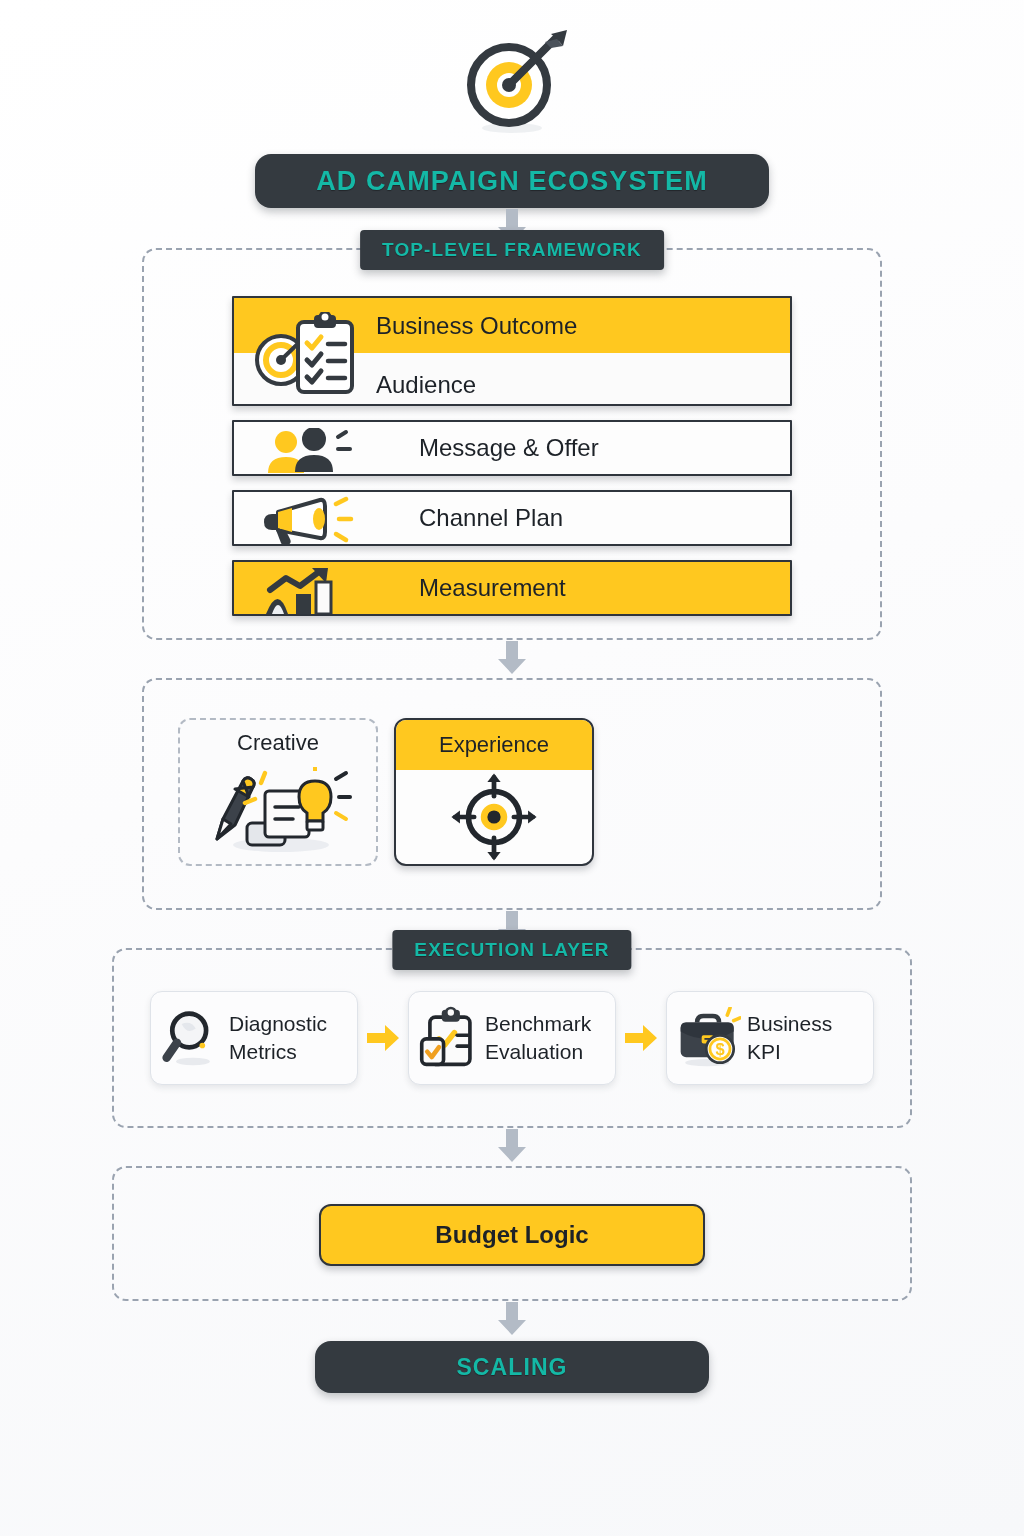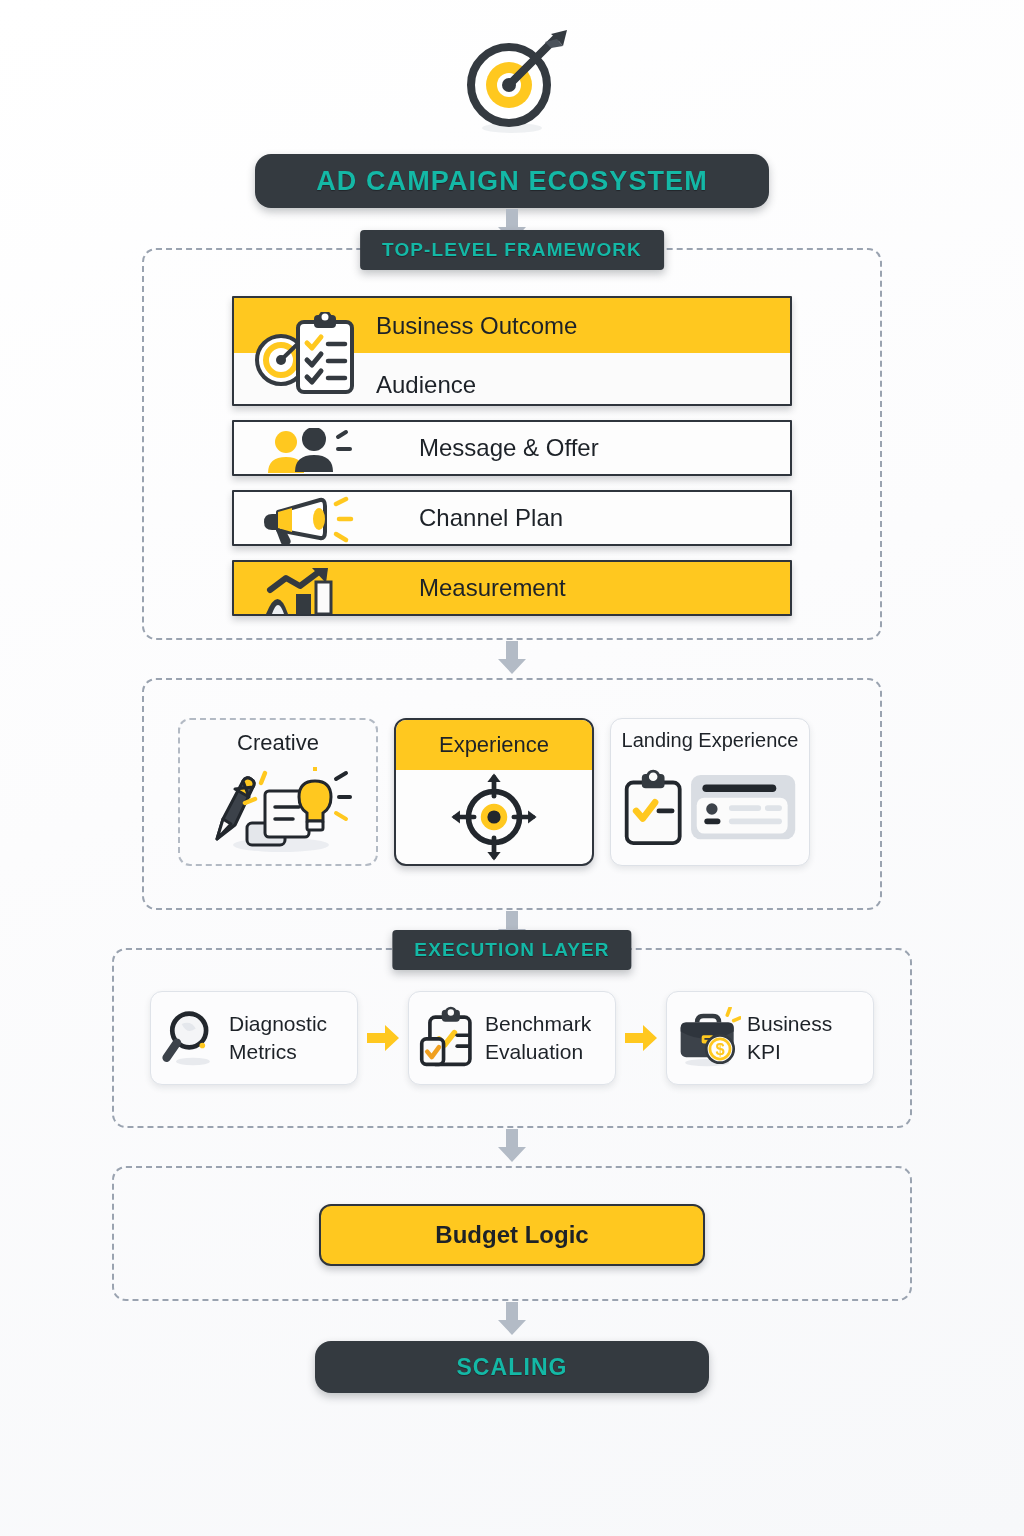--- a/index.html
+++ b/index.html
@@ -344,40 +344,20 @@
             <line x1="14" y1="48" x2="34" y2="48" stroke="#22272d" stroke-width="5" stroke-linecap="round"></line>
             <line x1="76" y1="48" x2="96" y2="48" stroke="#22272d" stroke-width="5" stroke-linecap="round"></line>
             <path d="M55 2 l7 9 l-14 0 Z" fill="#22272d"></path>
             <path d="M55 94 l7 -9 l-14 0 Z" fill="#22272d"></path>
             <path d="M10 48 l9 -7 l0 14 Z" fill="#22272d"></path>
             <path d="M100 48 l-9 -7 l0 14 Z" fill="#22272d"></path>
           </svg>
         </div>
       </div>
 
-      <div class="mid-card mid-light">
-        <div class="mid-title mid-title-sm">Landing Experience</div>
-        <div class="mid-art">
-          <svg viewBox="0 0 188 84" width="178" height="80">
-            <rect x="6" y="14" width="56" height="64" rx="7" fill="#fbfbfb" stroke="#22272d" stroke-width="4"></rect>
-            <rect x="22" y="5" width="24" height="15" rx="4" fill="#343a40"></rect>
-            <circle cx="34" cy="8" r="6" fill="#fbfbfb" stroke="#343a40" stroke-width="3"></circle>
-            <path d="M16 44 l7 8 l13 -17" stroke="#ffc81f" stroke-width="7" fill="none" stroke-linecap="round" stroke-linejoin="round"></path>
-            <line x1="40" y1="44" x2="54" y2="44" stroke="#22272d" stroke-width="5" stroke-linecap="round"></line>
-            <rect x="74" y="6" width="110" height="68" rx="10" fill="#d9dde3"></rect>
-            <rect x="86" y="16" width="78" height="8" rx="4" fill="#22272d"></rect>
-            <rect x="80" y="30" width="96" height="38" rx="8" fill="#fbfbfb"></rect>
-            <circle cx="96" cy="42" r="6" fill="#3c424a"></circle>
-            <rect x="88" y="52" width="17" height="6" rx="3" fill="#22272d"></rect>
-            <rect x="114" y="38" width="34" height="6" rx="3" fill="#dfe3e8"></rect>
-            <rect x="152" y="38" width="18" height="6" rx="3" fill="#dfe3e8"></rect>
-            <rect x="114" y="52" width="56" height="6" rx="3" fill="#dfe3e8"></rect>
-          </svg>
-        </div>
-      </div>
 
     </div>
   </div>
 
   <svg class="arrow-down" viewBox="0 0 34 36">
     <path d="M11 1 h12 v18 h8 L17 34 L3 19 h8 Z" fill="#b3bbc6"></path>
   </svg>
 
   <div class="section sec-exec">
     <div class="pill section-badge">EXECUTION LAYER</div>

